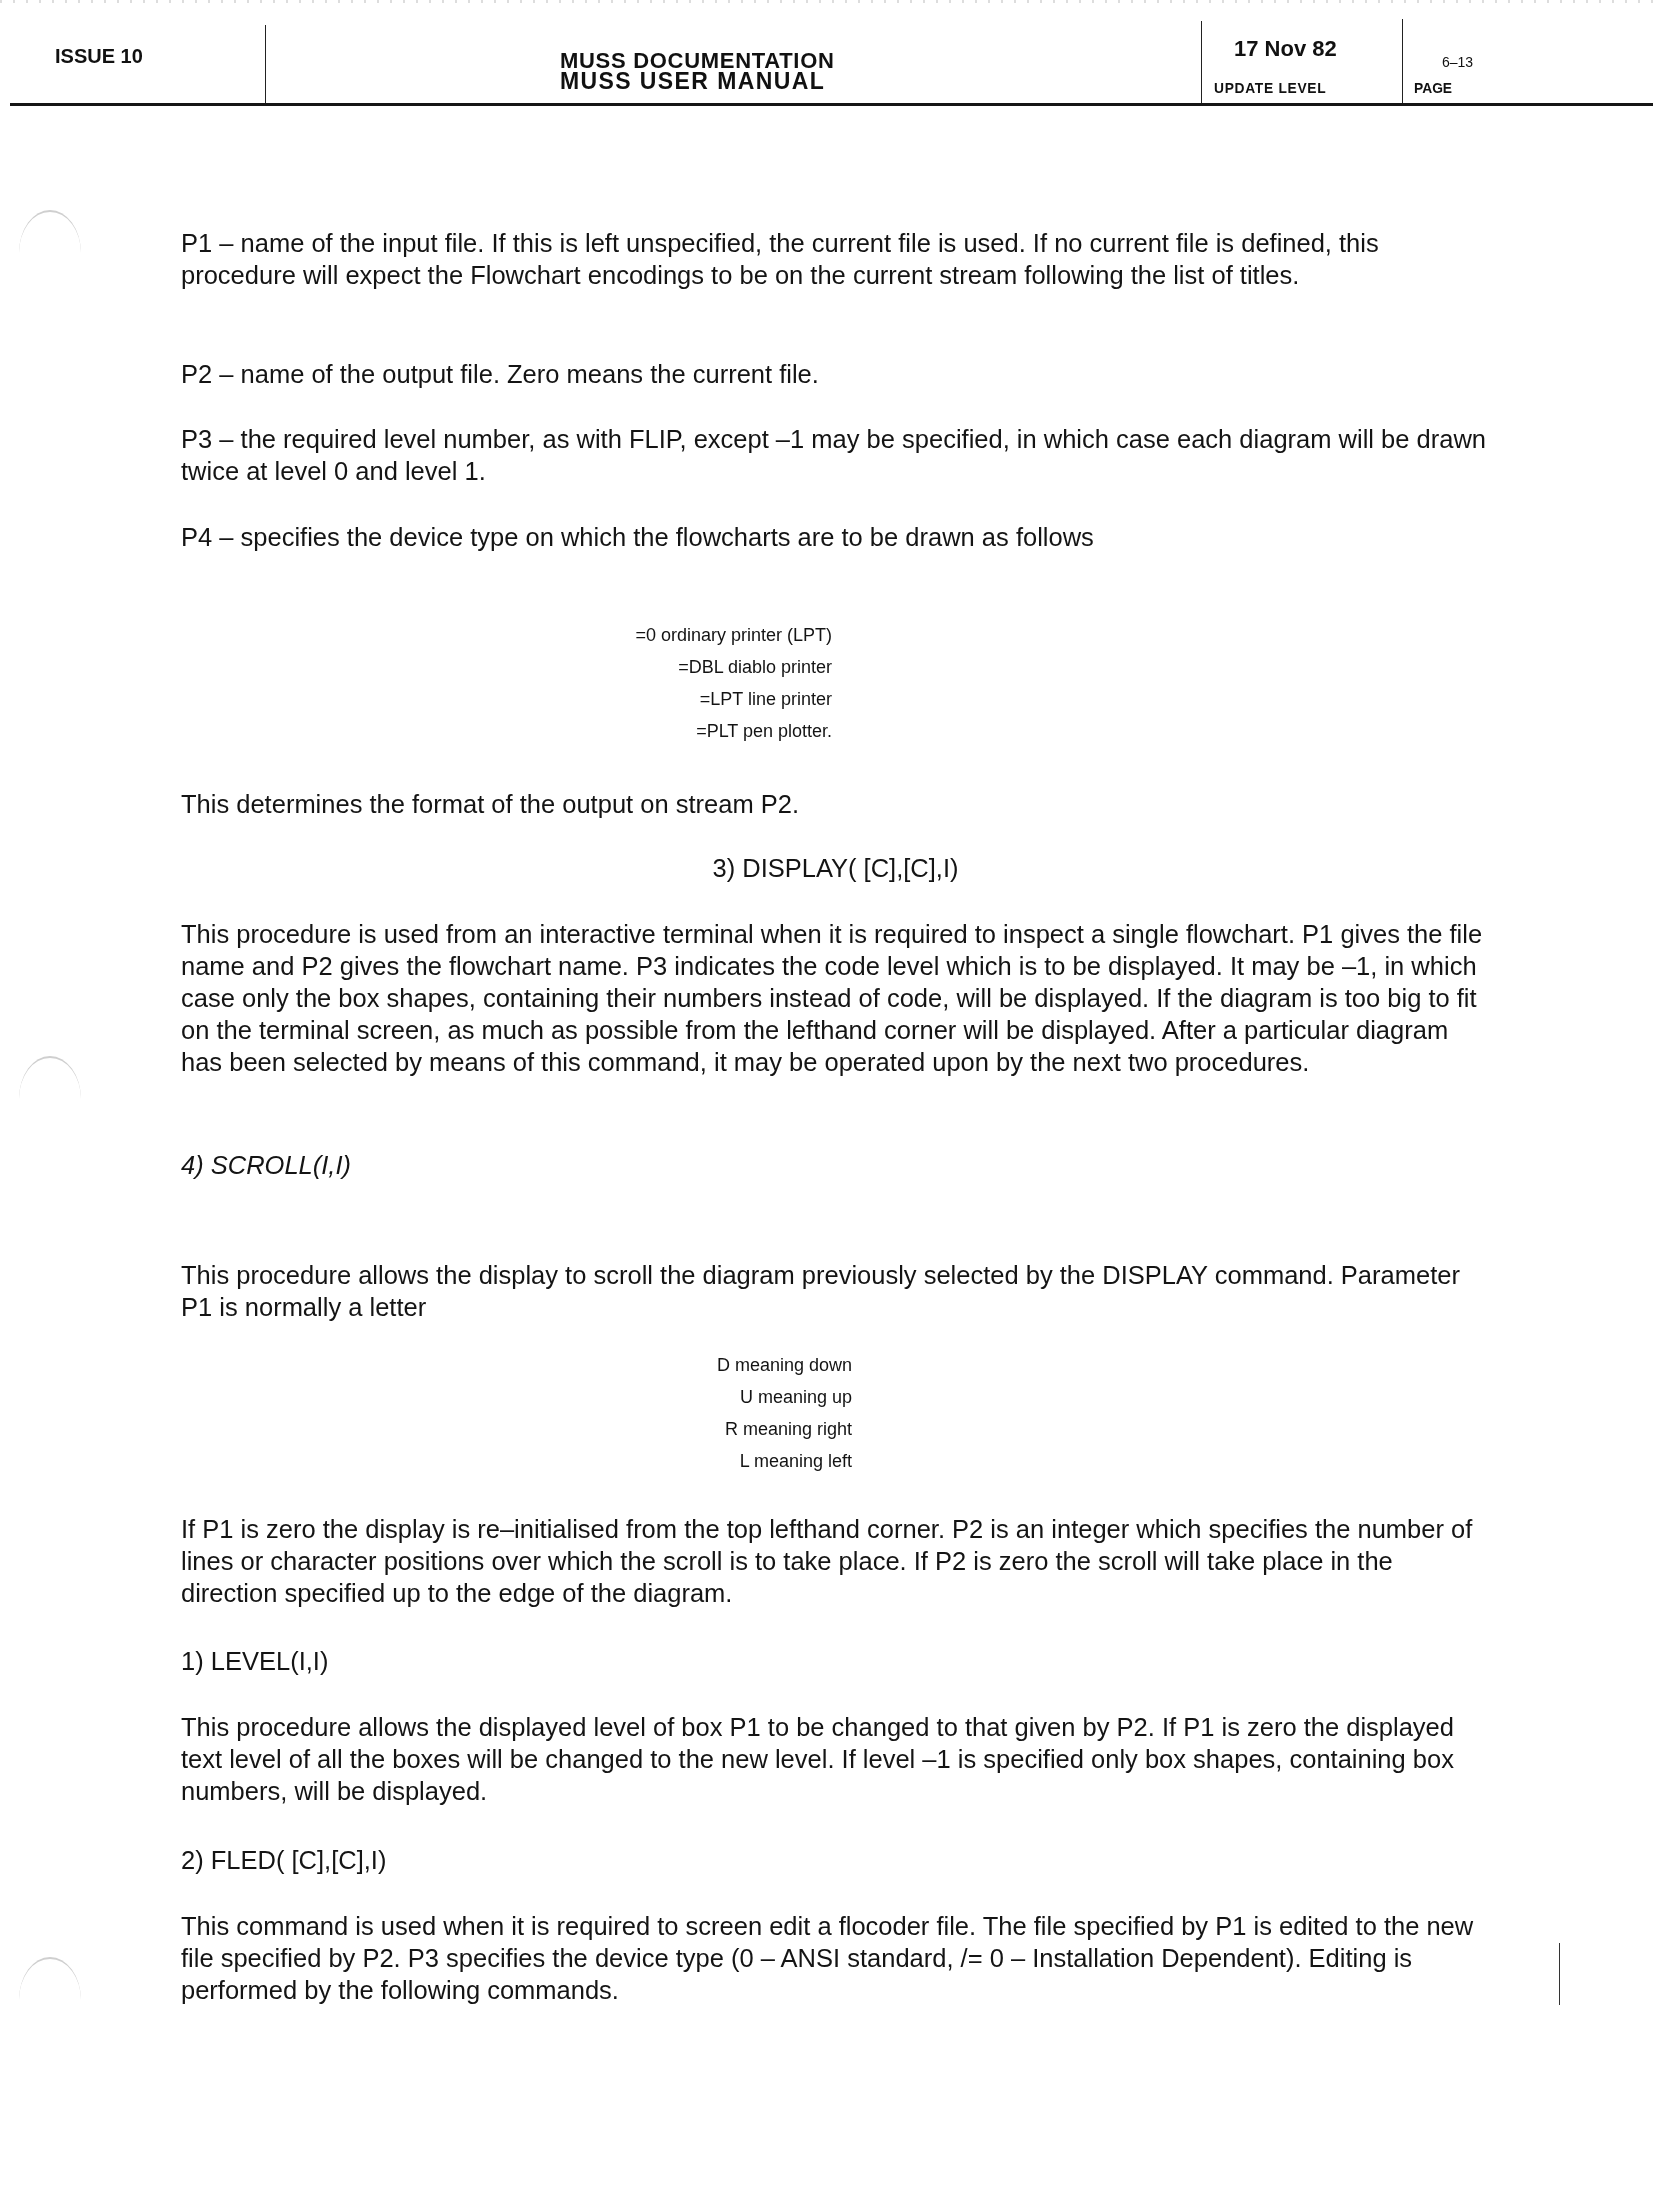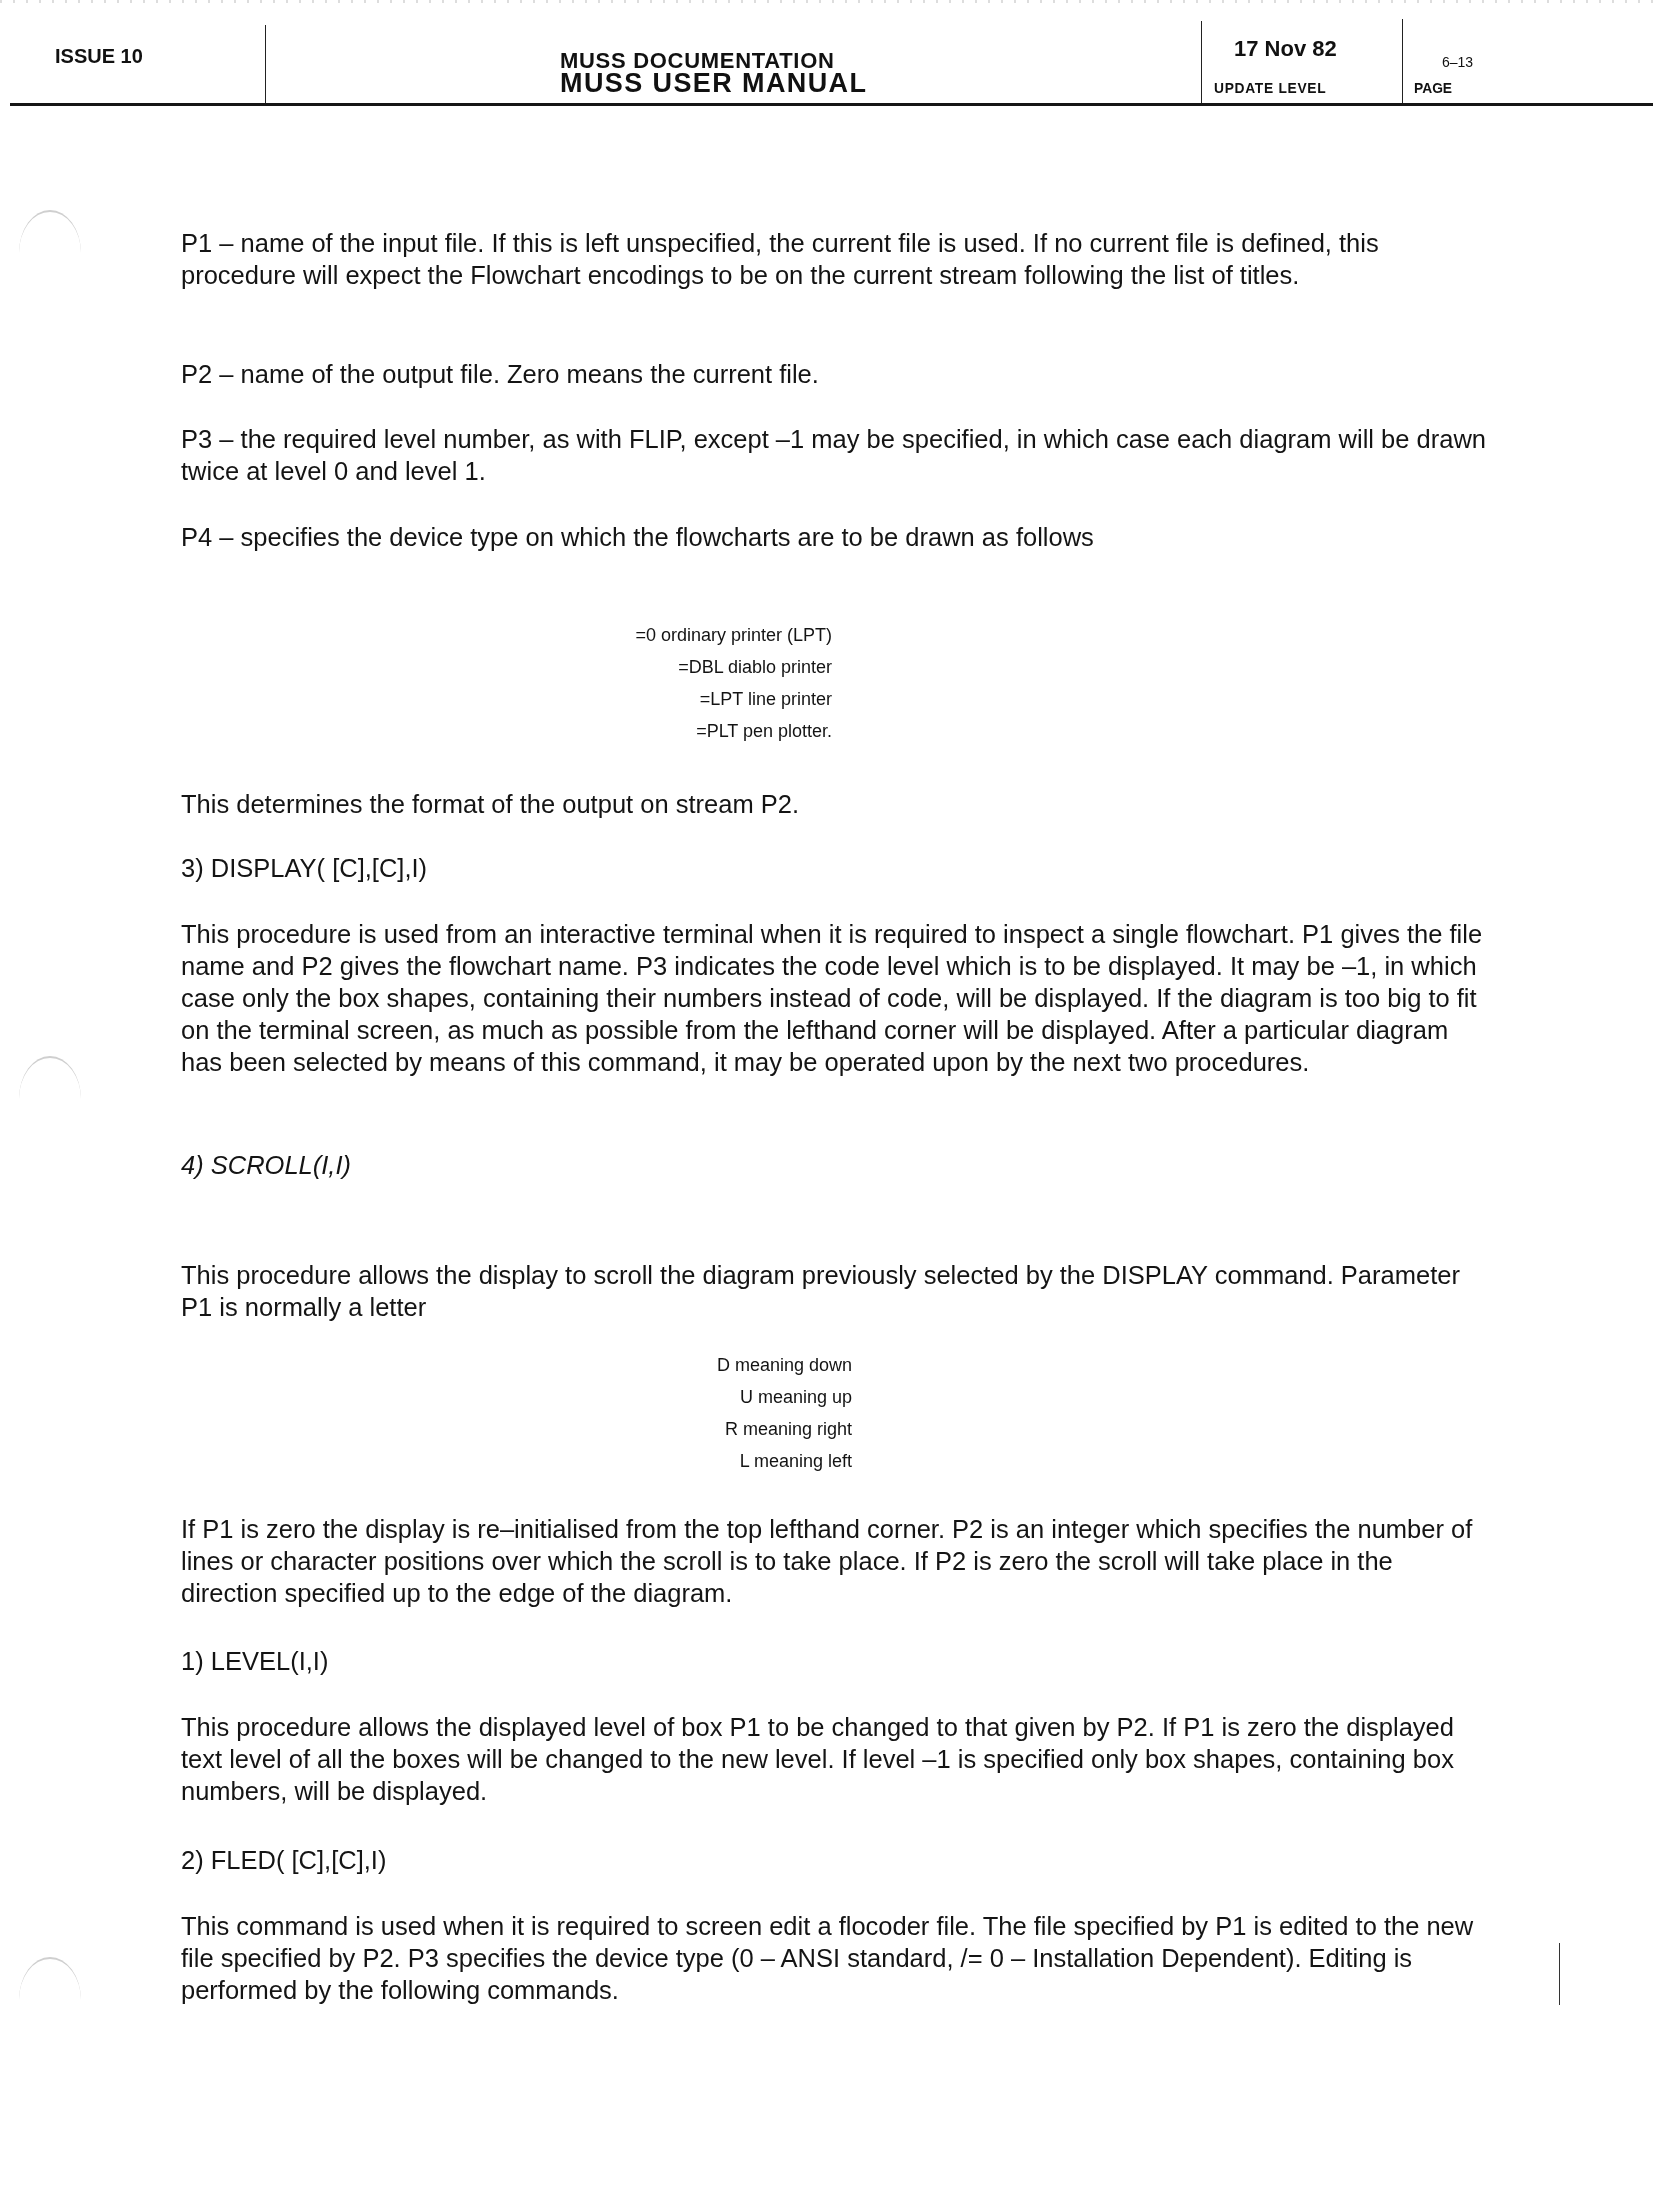--- a/index.html
+++ b/index.html
@@ -18,21 +18,21 @@
               background:repeating-linear-gradient(90deg,#ddd 0 2.1px,transparent 2.1px 13px); }
 </style>
 </head>
 <body>
 
 <div class="topnoise"></div>
 
 <div class="hdr" style="left:55px; top:45px; font-size:20px;">ISSUE 10</div>
 <div class="vline" style="left:265px; top:25px; height:80px;"></div>
 <div class="hdr" style="left:560px; top:48px; font-size:22px; letter-spacing:0.7px;">MUSS DOCUMENTATION</div>
-<div class="hdr" style="left:560px; top:68px; font-size:27px; letter-spacing:1.4px;">MUSS USER MANUAL</div>
+<div class="hdr" style="left:560px; top:68px; font-size:23px; letter-spacing:1.4px;">MUSS USER MANUAL</div>
 <div class="vline" style="left:1201px; top:20.7px; height:84px;"></div>
 <div class="hdr" style="left:1234px; top:36px; font-size:22px;">17 Nov 82</div>
 <div class="hdr" style="left:1214px; top:81px; font-size:13.8px; letter-spacing:0.7px;">UPDATE LEVEL</div>
 <div class="vline" style="left:1402px; top:19.3px; height:85px;"></div>
 <div class="hdr" style="left:1442px; top:54px; font-size:14px; font-weight:normal;">6–13</div>
 <div class="hdr" style="left:1414px; top:81px; font-size:13.8px;">PAGE</div>
 <div class="hrule"></div>
 
 <div class="arc" style="left:19.3px; top:210px;"></div>
 <div class="arc" style="left:19.3px; top:1056px;"></div>
@@ -44,21 +44,21 @@
 <p class="body-text" style="top:521px;">P4 – specifies the device type on which the flowcharts are to be drawn as follows</p>
 
 <ul class="list" style="left:598px; top:619px;">
   <li><span class="eq">=</span><span>0 ordinary printer (LPT)</span></li>
   <li><span class="eq">=</span><span>DBL diablo printer</span></li>
   <li><span class="eq">=</span><span>LPT line printer</span></li>
   <li><span class="eq">=</span><span>PLT pen plotter.</span></li>
 </ul>
 
 <p class="body-text" style="top:788px;">This determines the format of the output on stream P2.</p>
-<p class="body-text" style="top:852px;">3) DISPLAY( [C],[C],I)</p>
+<p class="body-text" style="top:852px;text-align:center;">3) DISPLAY( [C],[C],I)</p>
 <p class="body-text" style="top:918px;">This procedure is used from an interactive terminal when it is required to inspect a single flowchart. P1 gives the file name and P2 gives the flowchart name. P3 indicates the code level which is to be displayed. It may be –1, in which case only the box shapes, containing their numbers instead of code, will be displayed. If the diagram is too big to fit on the terminal screen, as much as possible from the lefthand corner will be displayed. After a particular diagram has been selected by means of this command, it may be operated upon by the next two procedures.</p>
 
 <p class="body-text" style="top:1149px;font-style:italic;">4) SCROLL(I,I)</p>
 <p class="body-text" style="top:1216px;margin-top:43px;">This procedure allows the display to scroll the diagram previously selected by the DISPLAY command. Parameter P1 is normally a letter</p>
 
 <ul class="list" style="left:717px; top:1349px;">
   <li>D meaning down</li>
   <li>U meaning up</li>
   <li>R meaning right</li>
   <li>L meaning left</li>

